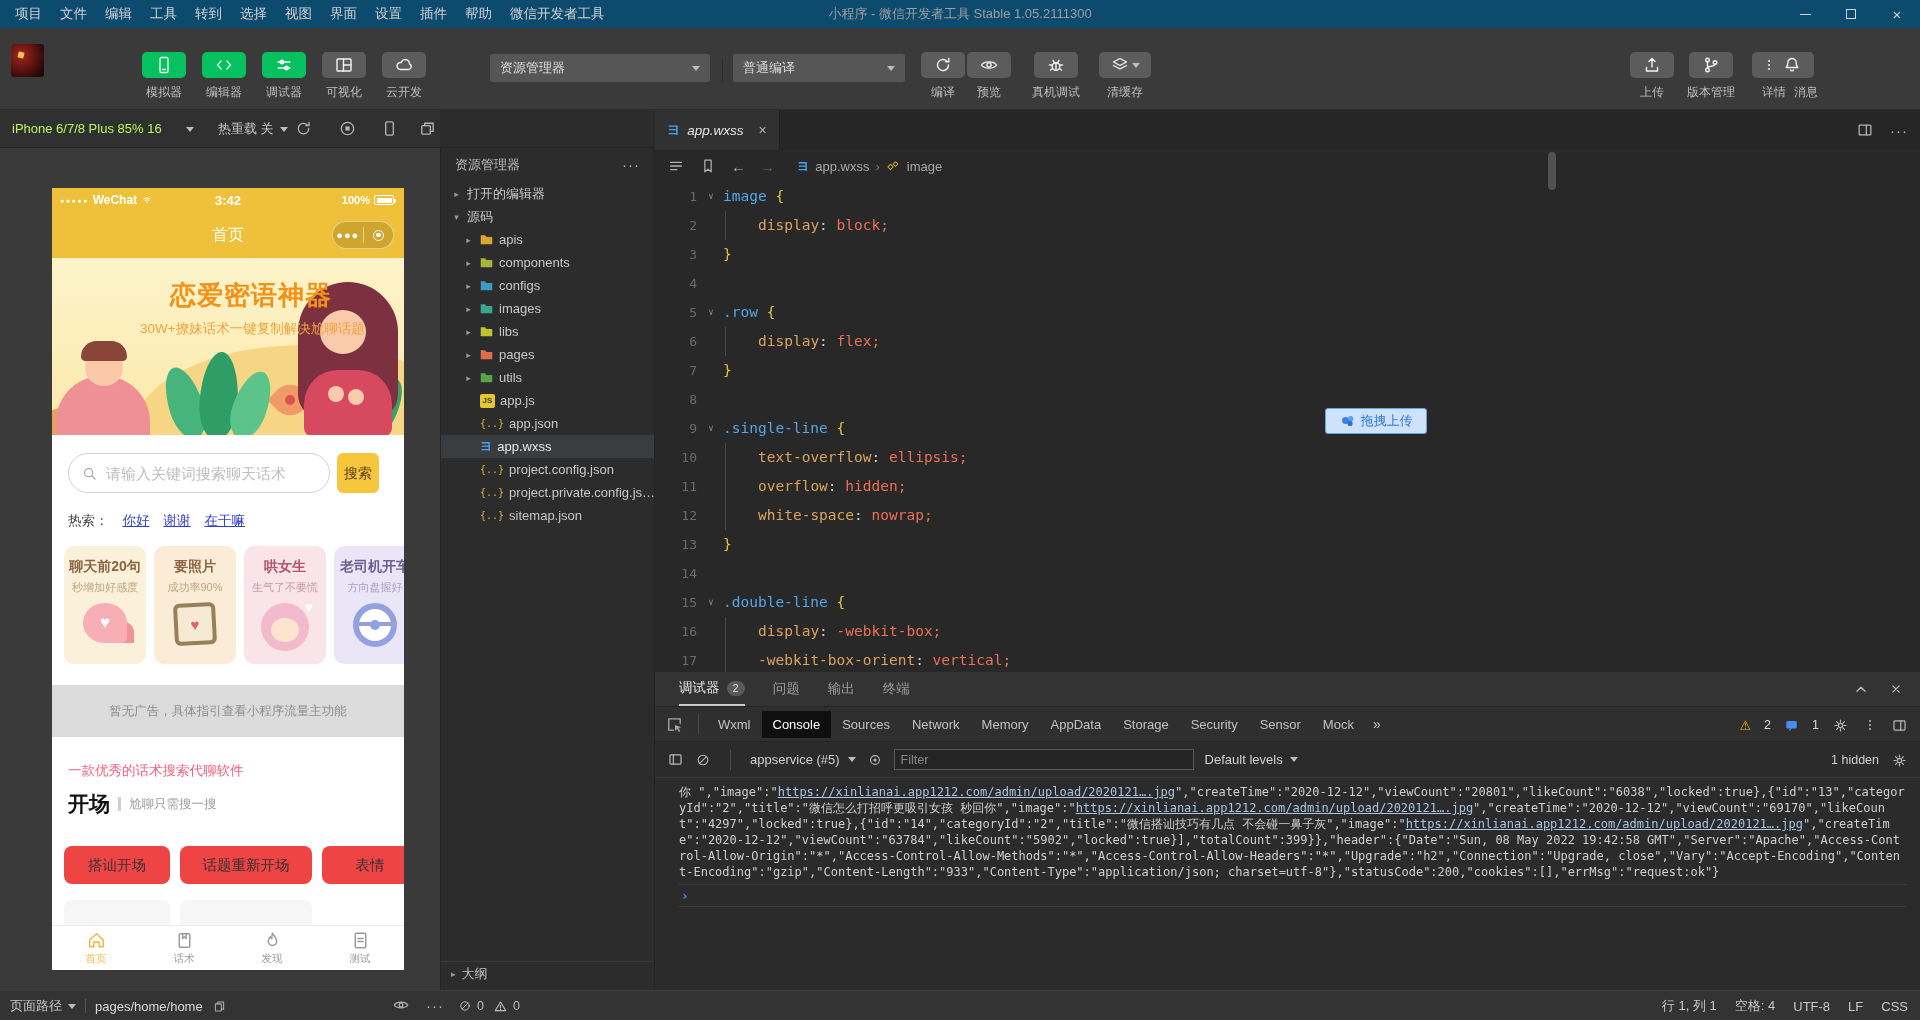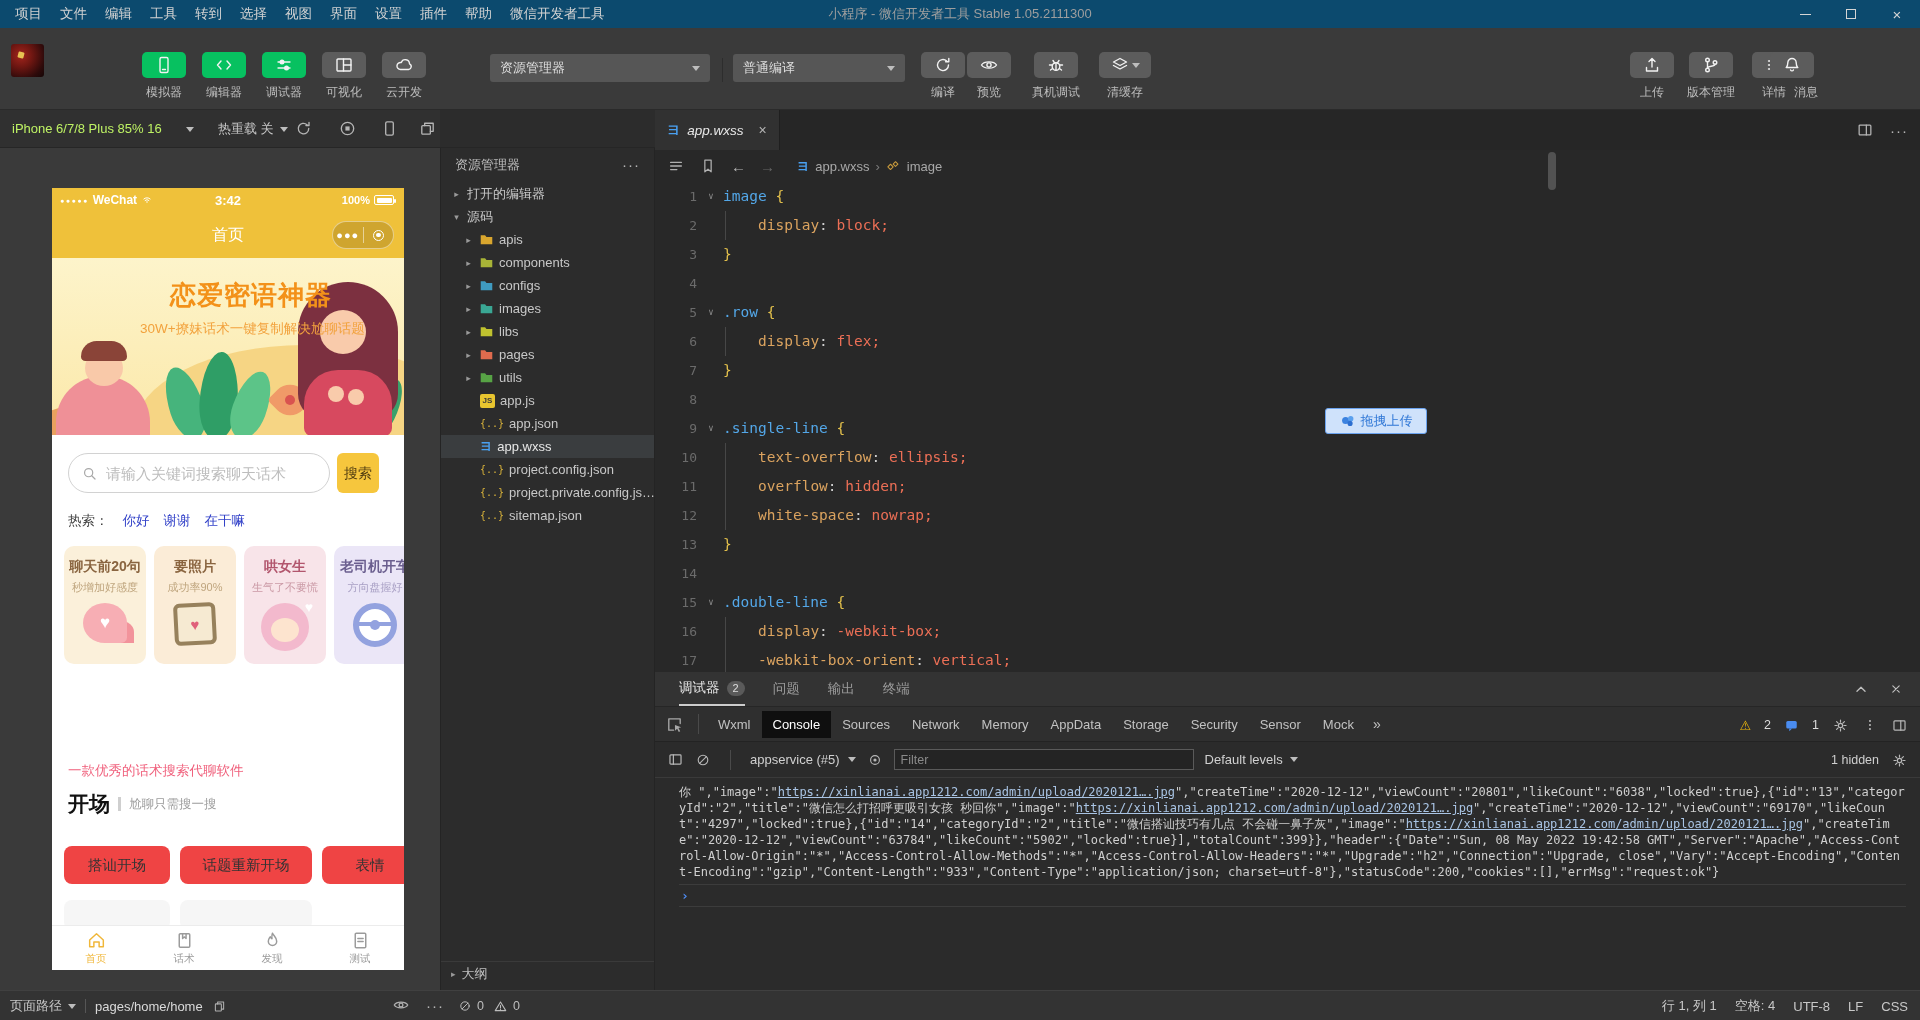--- a/index.html
+++ b/index.html
@@ -91,21 +91,21 @@
   .w-hair{position:absolute;left:246px;top:24px;width:100px;height:138px;background:#7c3040;border-radius:50px 50px 26px 26px}
   .w-face{position:absolute;left:268px;top:52px;width:46px;height:44px;background:#f9cbab;border-radius:50%}
   .w-body{position:absolute;left:252px;top:112px;width:88px;height:66px;background:#d7495f;border-radius:34px 34px 8px 8px}
   .w-hands{position:absolute;left:276px;top:128px;width:16px;height:16px;background:#f9cbab;border-radius:50%;box-shadow:20px 3px 0 #f9cbab}
 
   .ph-search{position:absolute;left:16px;top:265px;width:262px;height:40px;border:1px solid #d2d2d2;border-radius:21px;display:flex;align-items:center;padding:0 12px;gap:8px}
   .ph-search input{border:none;outline:none;background:transparent;font-size:15px;color:#333;width:200px;font-family:Liberation Sans, sans-serif}
   .ph-search input::placeholder{color:#bdbdbd}
   .ph-search-btn{position:absolute;left:285px;top:265px;width:42px;height:40px;background:#f6c63d;border-radius:6px;text-align:center;line-height:40px;font-size:14px;color:#533f12;cursor:pointer}
   .ph-hot{position:absolute;left:16px;top:324px;font-size:13.5px;color:#424242;display:flex;gap:14px}
-  .ph-hot a{color:#3140c8;cursor:pointer}
+  .ph-hot a{color:#3140c8;text-decoration:underline;cursor:pointer}
   .ph-card{position:absolute;top:358px;width:82px;height:118px;border-radius:10px;text-align:center;padding-top:12px;cursor:pointer}
   .card-t{font-size:14px;font-weight:bold;white-space:nowrap}
   .card-s{font-size:11px;margin-top:4px;white-space:nowrap}
   .ci{margin-top:8px;height:52px;position:relative}
   .ico-chat{width:44px;height:40px;margin:4px auto 0;background:#f7aeb4;border-radius:50% 50% 14% 50%;display:flex;align-items:center;justify-content:center;color:#fff;font-size:17px;box-shadow:16px 9px 0 -9px #f2939b}
   .ico-frame{width:42px;height:42px;margin:3px auto 0;background:#f6ead2;border:4px solid #97815c;border-radius:6px;display:flex;align-items:center;justify-content:center;color:#e0607a;font-size:15px;transform:rotate(-3deg)}
   .ico-girl{width:48px;height:48px;margin:0 auto;background:#f3b9cd;border-radius:50%;position:relative}
   .ico-girl::after{content:'';position:absolute;left:10px;top:15px;width:28px;height:24px;background:#fde4cf;border-radius:50%}
   .g-heart{position:absolute;right:-4px;top:-4px;color:#fff;font-size:14px;z-index:2}
   .ico-wheel{width:44px;height:44px;margin:3px auto 0;border:6px solid #93a2df;border-radius:50%;background:#fff;position:relative}
@@ -555,20 +555,21 @@
             </div>
           </div>
           <div class="ph-card" style="left: 282px; background: rgb(235, 230, 247);">
             <div class="card-t" style="color:#6b5f8f">老司机开车</div>
             <div class="card-s" style="color:#a89fc4">方向盘握好</div>
             <div class="ci">
               <div class="ico-wheel"></div>
             </div>
           </div>
         </div>
+      <div class="ph-ad">暂无广告，具体指引查看小程序流量主功能</div>
       <div class="ph-promo">一款优秀的话术搜索代聊软件</div>
       <div class="ph-sec">
         <span class="sec-title">开场</span>
         <span class="sec-bar"></span>
         <span class="sec-sub">尬聊只需搜一搜</span>
       </div>
       <div id="abtns"></div>
       <div class="pbtn" style="left:12px;width:106px"></div>
       <div class="pbtn" style="left:128px;width:132px"></div>
       <div class="ph-tabbar" id="ph-tabbar">

